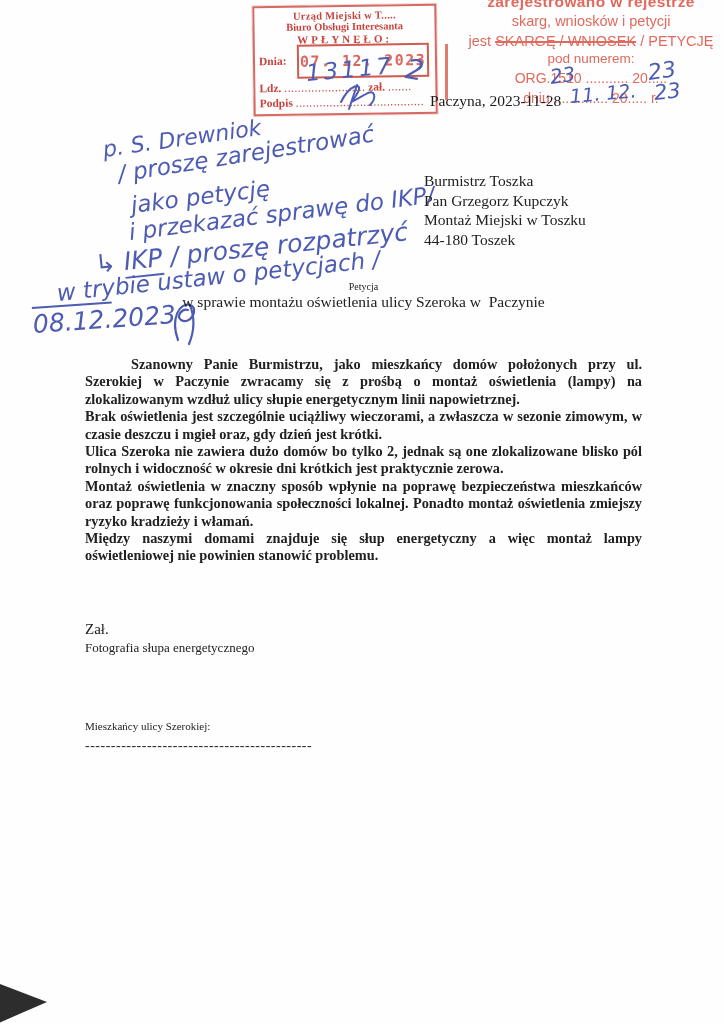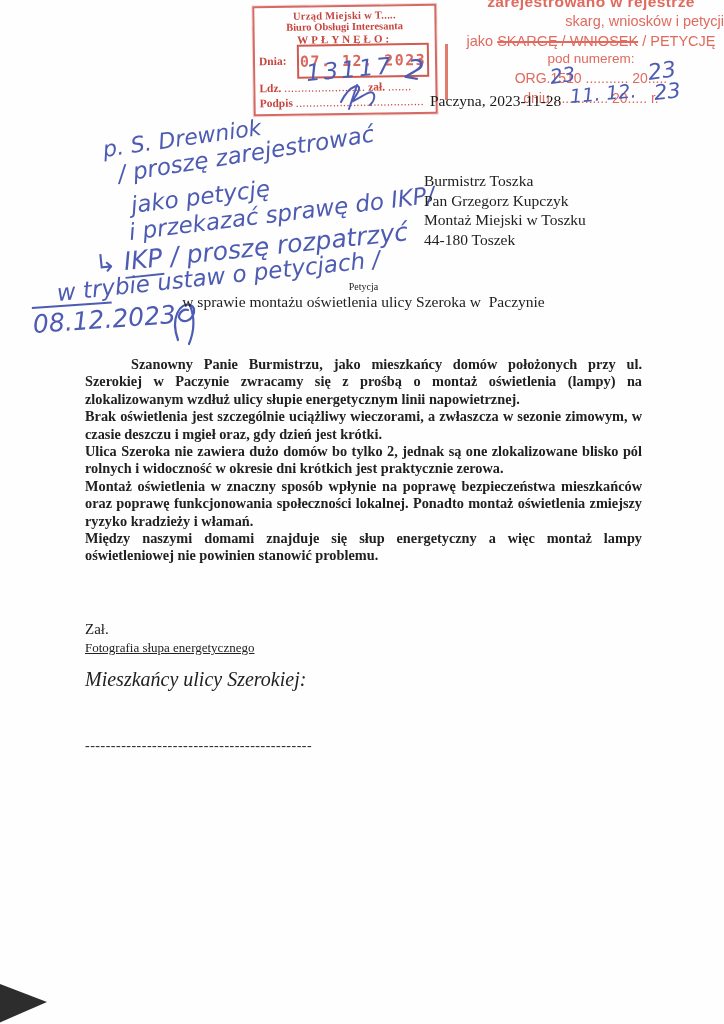--- a/index.html
+++ b/index.html
@@ -27,21 +27,21 @@
       transform-origin:left center;white-space:nowrap;}
   #hw-ldz{left:306px;top:60px;font-size:23px;transform:rotate(-5deg);letter-spacing:3px;}
   #hw-zal{left:406px;top:52px;font-size:28px;transform:rotate(10deg);}
   #hw-stamp-sign{left:336px;top:80px;}
 
   
   .stamp-registry{position:absolute;left:458px;top:0;width:266px;color:#e06a5d;
     font-family:"Liberation Sans",sans-serif;text-align:center;}
   .rg-l1wrap{height:12px;overflow:hidden;font-weight:bold;}
   .rg-l1{font-size:15.5px;margin-top:-7px;letter-spacing:.4px;}
-  .rg-l2{font-size:14.5px;margin-top:1px;text-align:right;}
+  .rg-l2{font-size:14.5px;margin-top:1px;}
   .rg-l3{font-size:14.5px;margin-top:4px;}
   .struck{text-decoration:line-through;text-decoration-thickness:2px;}
   .rg-l4{font-size:13.5px;margin-top:2px;}
   .rg-l5,.rg-l6{font-size:14px;margin-top:4px;position:relative;}
   .rg-blue{position:absolute;color:#4d5cb2;font-family:"DejaVu Sans",sans-serif;font-style:italic;
       transform-origin:left center;white-space:nowrap;}
   #hw-case{left:92px;top:-5px;font-size:20px;transform:rotate(-8deg);}
   #hw-caseyr{left:190px;top:-10px;font-size:22px;transform:rotate(-8deg);}
   #hw-day{left:112px;top:-5px;font-size:19px;transform:rotate(-5deg);}
   #hw-dateyr{left:196px;top:-9px;font-size:21px;transform:rotate(-6deg);}
@@ -72,22 +72,22 @@
   .pt-subject{font-size:15.5px;margin-top:1px;}
 
   
   .body-text{position:absolute;left:85px;top:356px;width:557px;font-size:14.3px;
     line-height:17.4px;text-align:justify;}
   .body-text p{margin:0;font-weight:bold;}
   .indent{text-indent:46px;}
 
   
   .attach-label{position:absolute;left:85px;top:621px;font-size:15px;}
-  .attach-item{position:absolute;left:85px;top:640px;font-size:13px;text-decoration:underline;}
-  .sign-heading{position:absolute;left:85px;top:668px;font-size:20px;font-style:italic;}
+  .attach-item{position:absolute;left:85px;top:640px;font-size:13px;}
+  .sign-heading{position:absolute;left:85px;top:720px;font-size:11px;}
   .sign-line{position:absolute;left:85px;top:738px;font-size:14px;letter-spacing:.5px;color:#2e2e2e;}
 
   
   .corner-artifact{position:absolute;left:0;top:984px;width:47px;height:40px;background:#2d2d2d;
     clip-path:polygon(0 0,100% 45%,0 96%);}
 </style>
 </head>
 <body>
 
 <div class="page">
@@ -123,21 +123,21 @@
     </svg>
   </div>
 
   <div class="rg-edge"></div>
   <div class="stamp-registry">
     <div class="rg-l1wrap">
       <div class="rg-l1">zarejestrowano w rejestrze</div>
     </div>
     <div class="rg-l2">skarg, wniosków i petycji</div>
     <div class="rg-l3">
-      <span>jako</span>
+      <span>jest</span>
       <span class="struck">SKARGĘ / WNIOSEK</span>
       <span>/ PETYCJĘ</span>
     </div>
     <div class="rg-l4">pod numerem:</div>
     <div class="rg-l5">
       <span>ORG.1510</span>
       <span>...........</span>
       <span>20</span><span>.....</span>
       <span class="rg-blue" id="hw-case">23</span>
       <span class="rg-blue" id="hw-caseyr">23</span>

